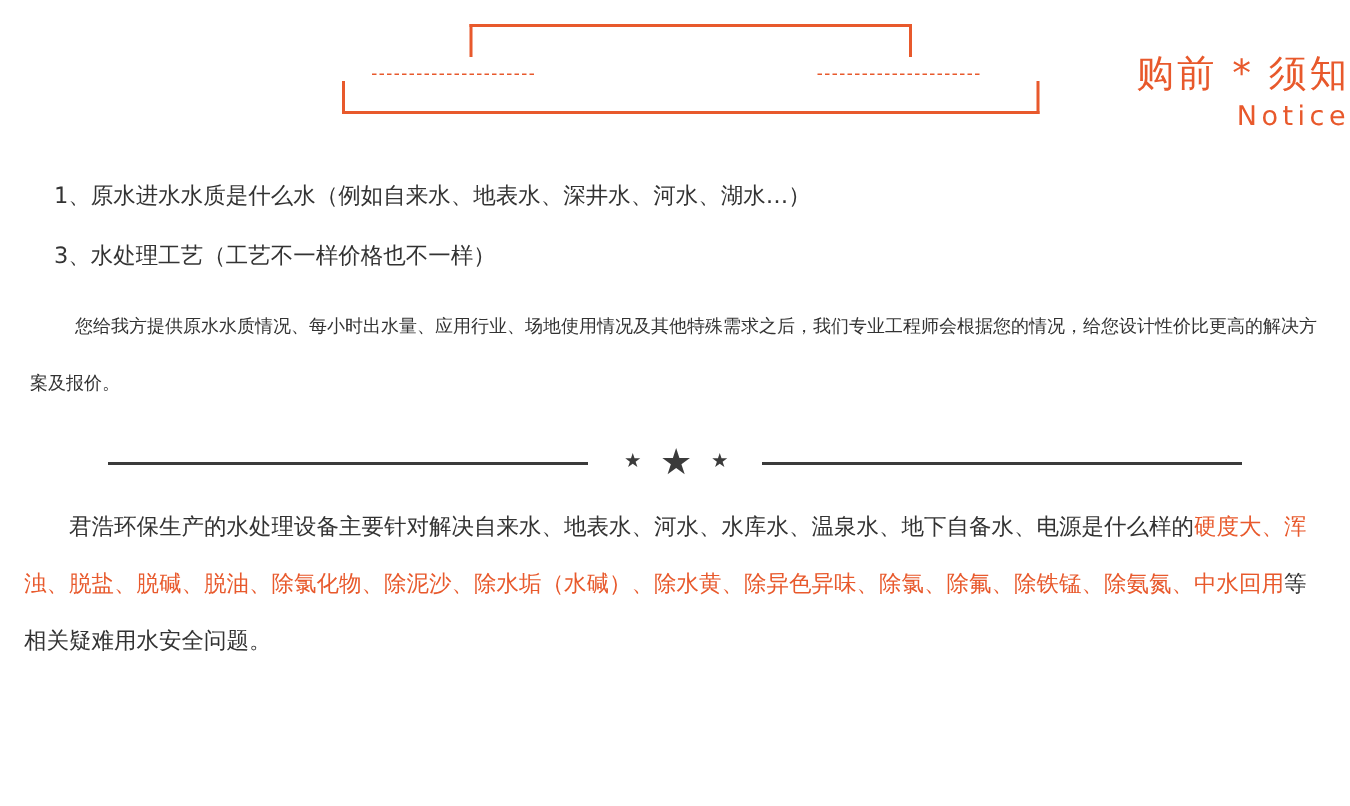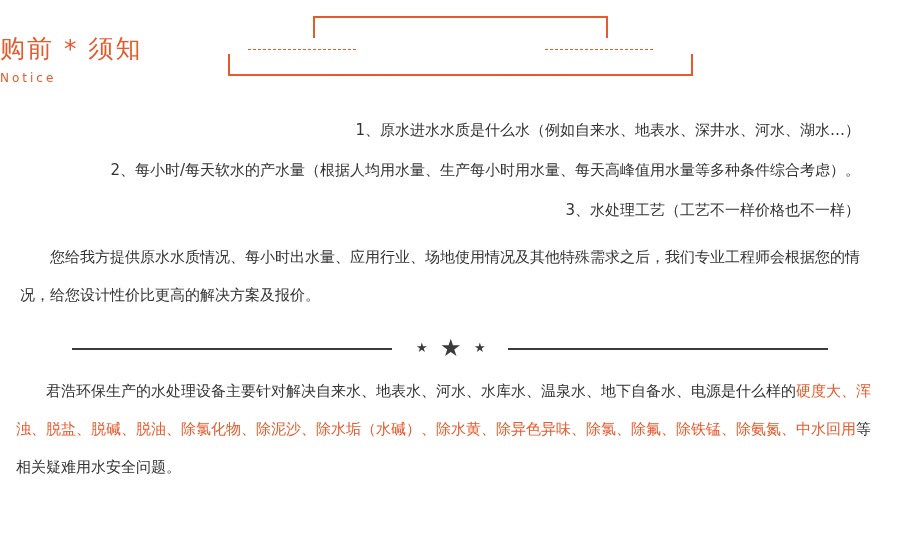--- a/index.html
+++ b/index.html
@@ -47,33 +47,33 @@
   
   .f-bottom   { left: 0;     top: 58px; width: 465px; height: 2px; }
   .f-bl-v     { left: 0;     top: 38px; width: 2px;   height: 22px; }
   .f-br-v     { left: 463px; top: 38px; width: 2px;   height: 22px; }
 
   .title-wrap {
     position: absolute;
     left: 0;
     top: 0;
     width: 900px;
-    text-align: left;
+    text-align: right;
   }
   .title-main {
     font-size: 25px;
     color: #e8592c;
     letter-spacing: 2px;
     font-weight: normal;
     margin: 0;
     padding-top: 27px;
     line-height: 28px;
   }
   .title-sub {
-    font-size: 12px;
+    font-size: 18px;
     color: #e8592c;
     letter-spacing: 3px;
     margin: 0;
     padding-top: 6px;
     line-height: 18px;
   }
   
   .dash {
     position: absolute;
     top: 41px;
@@ -91,33 +91,32 @@
     border-top: 1px dashed #e8592c;
     width: 74px;
   }
   .dash2-l { left: 330px; }
   .dash2-r { left: 497px; }
 
   
   .list {
     margin: 10px 0 0 0;
     padding: 0 40px 0 36px;
-    text-align: right;
   }
   .list-item {
     font-size: 15px;
     line-height: 40px;
     color: #333333;
     white-space: nowrap;
   }
 
   
   .para {
     padding: 8px 20px 0 20px;
-    font-size: 15px;
+    font-size: 12px;
     line-height: 38px;
     color: #333333;
     text-indent: 30px;
   }
 
   
   .divider {
     position: relative;
     height: 40px;
     margin-top: 14px;
@@ -181,21 +180,20 @@
     <div class="dash2 dash2-r"></div>
 
     <div class="title-wrap">
       <div class="title-main">购前 * 须知</div>
       <div class="title-sub">Notice</div>
     </div>
   </div>
 
   <div class="list">
     <div class="list-item">1、原水进水水质是什么水（例如自来水、地表水、深井水、河水、湖水…）</div>
-    <div class="list-item">2、每小时/每天软水的产水量（根据人均用水量、生产每小时用水量、每天高峰值用水量等多种条件综合考虑）。</div>
     <div class="list-item">3、水处理工艺（工艺不一样价格也不一样）</div>
   </div>
 
   <div class="para">您给我方提供原水水质情况、每小时出水量、应用行业、场地使用情况及其他特殊需求之后，我们专业工程师会根据您的情况，给您设计性价比更高的解决方案及报价。</div>
 
   <div class="divider">
     <div class="div-line div-line-l"></div>
     <div class="star-small star-small-l">★</div>
     <div class="star-big">★</div>
     <div class="star-small star-small-r">★</div>

